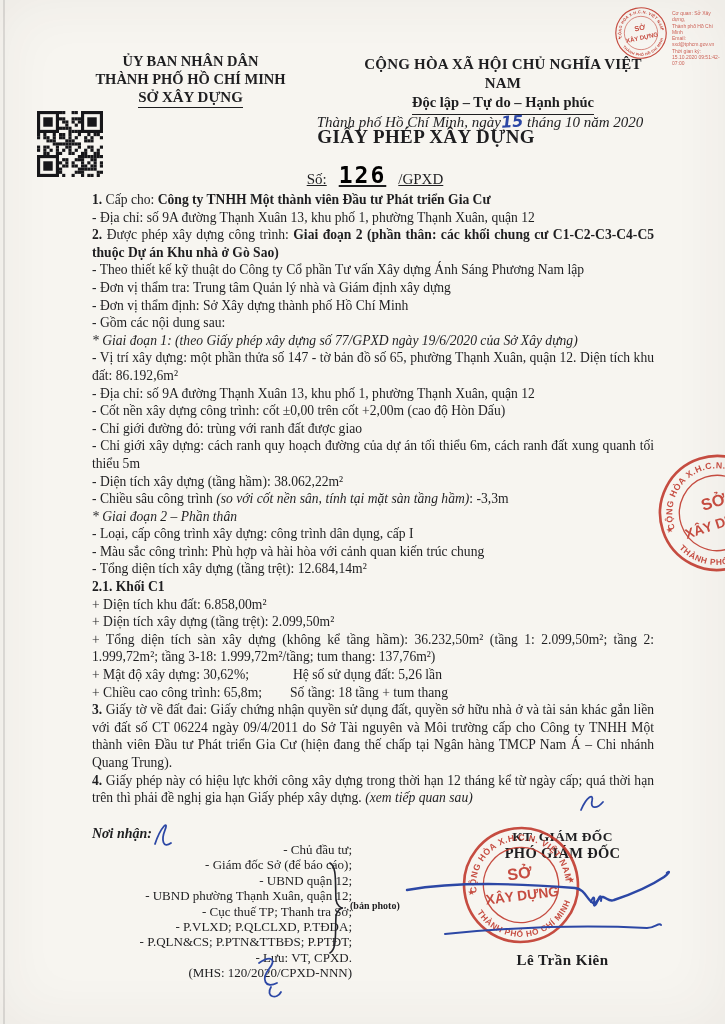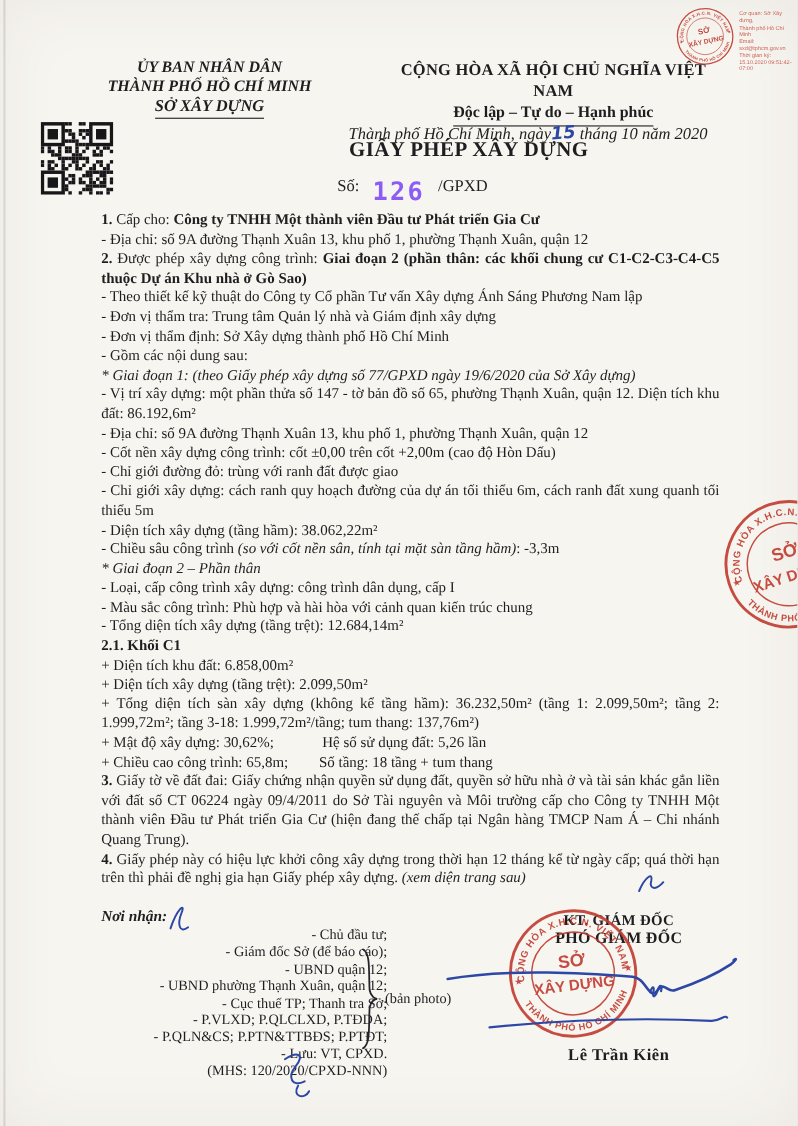--- a/index.html
+++ b/index.html
@@ -7,39 +7,39 @@
     position:relative;width:725px;height:1024px;margin:0 auto;
     background:#f7f5f0;overflow:hidden;color:#1e1e20;
     font-family:"Liberation Serif","DejaVu Serif",serif;
     box-shadow:inset 0 0 60px rgba(60,55,45,.06);
   }
   .page::before{content:"";position:absolute;left:3px;top:0;bottom:0;width:2px;background:rgba(0,0,0,.10);}
   .abs{position:absolute;}
   .b{font-weight:bold;}
   .i{font-style:italic;}
   .center{text-align:center;}
-  .org{font-size:14.5px;font-weight:bold;line-height:18px;font-style:italic;}
+  .org{font-size:14.5px;font-weight:bold;line-height:18px;}
   .org-under{display:inline-block;border-bottom:1.4px solid #1e1e20;padding-bottom:1px;}
   .motto1{font-size:15px;font-weight:bold;line-height:19px;letter-spacing:.2px;}
   .motto2{font-size:14.5px;font-weight:bold;line-height:18px;}
   .motto-under{display:inline-block;border-bottom:1.4px solid #1e1e20;padding-bottom:3px;}
   .dateline{font-size:15px;font-style:italic;}
   .handwrite{font-family:"DejaVu Sans",sans-serif;color:var(--ink);font-weight:bold;font-style:italic;display:inline-block;transform:rotate(-4deg);font-size:16px;line-height:10px;}
   .doc-title{font-size:19px;font-weight:bold;letter-spacing:.4px;}
-  .so-row{display:flex;align-items:flex-start;justify-content:center;gap:12px;}
+  .so-row{display:flex;align-items:flex-end;justify-content:center;gap:12px;text-decoration:underline;}
   .so-label{font-size:15px;}
-  .so-num{font-family:"DejaVu Sans Mono",monospace;font-size:23px;font-weight:bold;letter-spacing:2px;color:#8b5cf6;}
+  .so-num{font-family:"DejaVu Sans Mono",monospace;font-size:23px;font-weight:bold;letter-spacing:2px;color:#000000;}
   .so-suffix{font-size:15px;}
   .body-text{font-size:13.6px;line-height:17.6px;text-align:justify;}
   .body-text p{margin:0;}
   .gap1{display:inline-block;width:44px;}
   .gap2{display:inline-block;width:28px;}
   .recips-title{font-size:14px;font-weight:bold;font-style:italic;}
   .recips{font-size:13px;line-height:15.4px;text-align:right;}
-  .photo-note{font-size:13px;}
+  .photo-note{font-size:10px;font-weight:bold;}
   .sign-block{font-weight:bold;font-size:13.5px;line-height:17px;letter-spacing:.3px;}
   .sign-block .l2{font-size:14.5px;}
   .signer{font-weight:bold;font-size:15px;letter-spacing:.5px;}
   .stamp-slot svg{width:100%;height:100%;display:block;}
   .red-tiny{font-size:5px;line-height:6.3px;color:var(--stamp);font-family:"Liberation Sans",sans-serif;opacity:.8;}
   .ink-svg path{stroke:var(--ink);fill:none;stroke-linecap:round;stroke-linejoin:round;}
 </style>
 </head>
 <body>
 
@@ -267,21 +267,21 @@
       <p><span>- Loại, cấp công trình xây dựng: công trình dân dụng, cấp I</span></p>
       <p><span>- Màu sắc công trình: Phù hợp và hài hòa với cảnh quan kiến trúc chung</span></p>
       <p><span>- Tổng diện tích xây dựng (tầng trệt): 12.684,14m²</span></p>
       <p><span class="b">2.1. Khối C1</span></p>
       <p><span>+ Diện tích khu đất: 6.858,00m²</span></p>
       <p><span>+ Diện tích xây dựng (tầng trệt): 2.099,50m²</span></p>
       <p><span>+ Tổng diện tích sàn xây dựng (không kể tầng hầm): 36.232,50m² (tầng 1: 2.099,50m²; tầng 2: 1.999,72m²; tầng 3-18: 1.999,72m²/tầng; tum thang: 137,76m²)</span></p>
       <p><span>+ Mật độ xây dựng: 30,62%;</span><span class="gap1"></span><span>Hệ số sử dụng đất: 5,26 lần</span></p>
       <p><span>+ Chiều cao công trình: 65,8m;</span><span class="gap2"></span><span>Số tầng: 18 tầng + tum thang</span></p>
       <p><span class="b">3. </span><span>Giấy tờ về đất đai: Giấy chứng nhận quyền sử dụng đất, quyền sở hữu nhà ở và tài sản khác gắn liền với đất số CT 06224 ngày 09/4/2011 do Sở Tài nguyên và Môi trường cấp cho Công ty TNHH Một thành viên Đầu tư Phát triển Gia Cư (hiện đang thế chấp tại Ngân hàng TMCP Nam Á – Chi nhánh Quang Trung).</span></p>
-      <p><span class="b">4. </span><span>Giấy phép này có hiệu lực khởi công xây dựng trong thời hạn 12 tháng kể từ ngày cấp; quá thời hạn trên thì phải đề nghị gia hạn Giấy phép xây dựng. </span><span class="i">(xem diện trang sau)</span></p>
+      <p><span class="b">4. </span><span>Giấy phép này có hiệu lực khởi công xây dựng trong thời hạn 12 tháng kể từ ngày cấp; quá thời hạn trên thì phải đề nghị gia hạn Giấy phép xây dựng. </span><span class="i">(xem tiếp quan sau)</span></p>
     </div>
 
   <div class="abs stamp-slot" style="left:656px;top:452px;width:122px;height:122px;transform:rotate(-18deg);">
       <svg viewBox="0 0 120 120">
         <g opacity="0.9">
           <circle cx="60" cy="60" r="56" fill="none" stroke="#c03a2e" stroke-width="2.6"></circle>
           <circle cx="60" cy="60" r="37" fill="none" stroke="#c03a2e" stroke-width="1.3"></circle>
           <defs>
             <path id="tp1" d="M 16,60 A 44,44 0 0 1 104,60"></path>
             <path id="bp1" d="M 9,60 A 51,51 0 0 0 111,60"></path>

